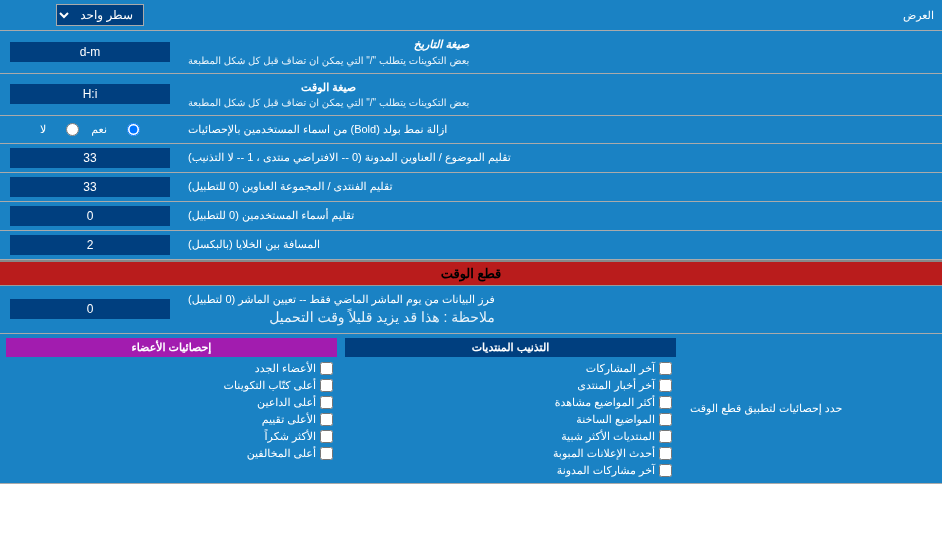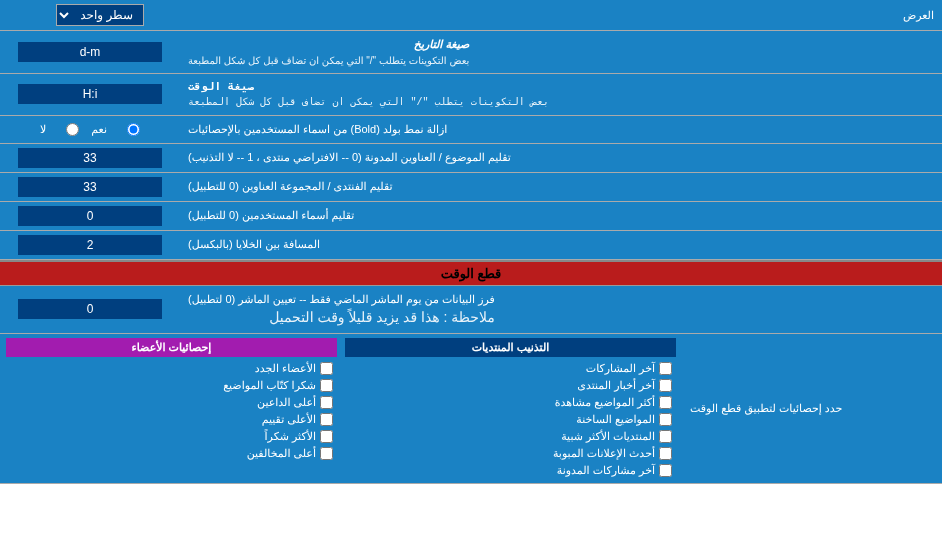--- a/index.html
+++ b/index.html
@@ -32,21 +32,21 @@
       min-width: 180px;
     }
 
     .input-field {
       background: #003f7f;
       color: #fff;
       border: none;
       padding: 3px 8px;
       font-size: 12px;
       text-align: center;
-      width: 144px;
+      width: 160px;
       direction: ltr;
     }
 
     .radio-group {
       display: flex;
       gap: 12px;
       align-items: center;
       direction: rtl;
     }
 
@@ -103,21 +103,21 @@
         <div style="font-size:10px; opacity:0.9;">بعض التكوينات يتطلب "/" التي يمكن ان تضاف قبل كل شكل المطبعة</div>
       </div>
     </div>
     <div class="input-cell">
       <input class="input-field" type="text" value="d-m" style="">
     </div>
   </div>
 
   <div class="full-row" style="border-bottom:1px solid #aaa;">
     <div class="label-cell">
-      <div style="text-align:left;font-family:Liberation Mono, monospace;">
+      <div style="text-align:center;">
         <div style="font-weight:bold;">صيغة الوقت</div>
         <div style="font-size:10px; opacity:0.9;">بعض التكوينات يتطلب "/" التي يمكن ان تضاف قبل كل شكل المطبعة</div>
       </div>
     </div>
     <div class="input-cell">
       <input class="input-field" type="text" value="H:i" style="">
     </div>
   </div>
 
   <div class="full-row" style="border-bottom:1px solid #aaa;">
@@ -236,21 +236,21 @@
         <div style="flex:1;">
           <div style="background:#a21caf; color:#fff; text-align:center; padding:3px 6px; font-size:11px; font-weight:bold; margin-bottom:3px;">
             <span>إحصائيات الأعضاء</span>
           </div>
           <div class="stats-item">
             <input type="checkbox" style="">
             <span>الأعضاء الجدد</span>
           </div>
           <div class="stats-item">
             <input type="checkbox" style="">
-            <span>شكرا كتّاب المواضيع</span>
+            <span>أعلى كتّاب التكوينات</span>
           </div>
           <div class="stats-item">
             <input type="checkbox" style="">
             <span>أعلى الداعين</span>
           </div>
           <div class="stats-item">
             <input type="checkbox" style="">
             <span>الأعلى تقييم</span>
           </div>
           <div class="stats-item">

